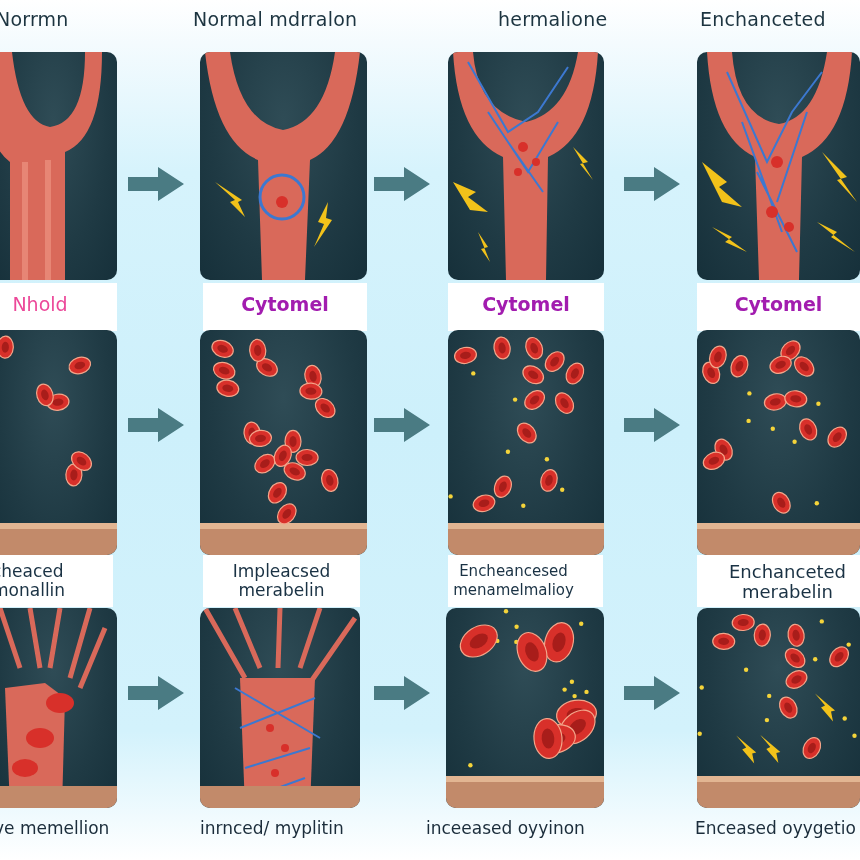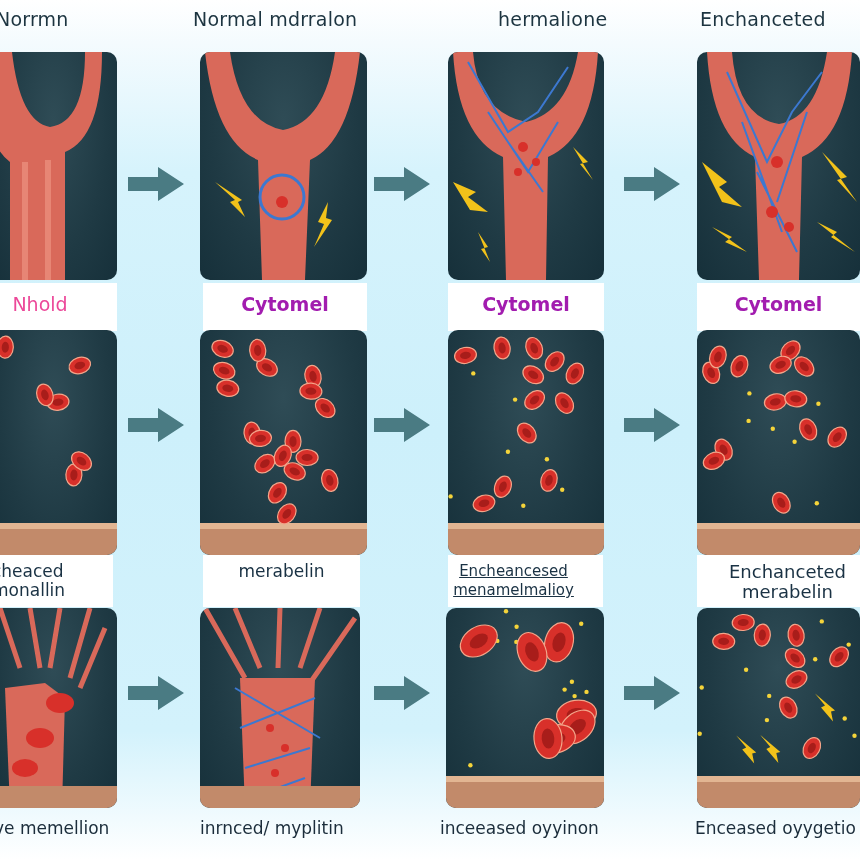--- a/index.html
+++ b/index.html
@@ -51,34 +51,35 @@
 <div class="label" style="left:0; top:293px; width:80px; font-size:19px; color:#ec4899;">Nhold</div>
 <div class="label bold" style="left:203px; top:293px; width:164px;">Cytomel</div>
 <div class="label bold" style="left:448px; top:293px; width:156px;">Cytomel</div>
 <div class="label bold" style="left:697px; top:293px; width:163px;">Cytomel</div>
 
 <div class="label mid" style="left:-8px; top:562px; width:110px; text-align:left;">
   <div>cheaced</div>
   <div>monallin</div>
 </div>
 <div class="label mid" style="left:203px; top:562px; width:157px;">
+  <div>Impleacsed</div>
   <div>merabelin</div>
 </div>
-<div class="label mid" style="left:448px; top:562px; width:131px; font-size:15px;text-decoration:underline;">
+<div class="label mid" style="left:448px; top:562px; width:131px; font-size:15px;">
   <div>Encheancesed</div>
   <div>menamelmalioy</div>
 </div>
 <div class="label mid" style="left:697px; top:562px; width:163px; font-size:18px; line-height:20px;padding-left:9px;">
   <div>Enchanceted</div>
   <div>merabelin</div>
 </div>
 
 <div class="label bottom" style="left:-6px; top:818px; text-align:left;">ve memellion</div>
 <div class="label bottom" style="left:200px; top:818px; text-align:right;">inrnced/ myplitin</div>
-<div class="label bottom" style="left:440px; top:818px; text-align:left;">inceeased oyyinon</div>
+<div class="label bottom" style="left:426px; top:818px; text-align:left;">inceeased oyyinon</div>
 <div class="label bottom" style="left:695px; top:818px; text-align:left;">Enceased oyygetio</div>
 
 <div class="panel" style="left:-10px; top:52px; width:127px; height:228px;">
   <svg viewBox="0 0 127 228">
     <path d="M0,0 L22,0 Q30,70 60,75 Q95,70 95,0 L112,0 Q112,85 75,100 L75,228 L20,228 L20,110 Q0,95 0,60 Z" fill="#d9695a"></path>
     <path d="M35,228 L35,110 M58,228 L58,108" stroke="#f09a88" stroke-width="6" opacity="0.6"></path>
   </svg>
 </div>
 <div class="panel" style="left:200px; top:52px; width:167px; height:228px;">
   <svg viewBox="0 0 167 228">

